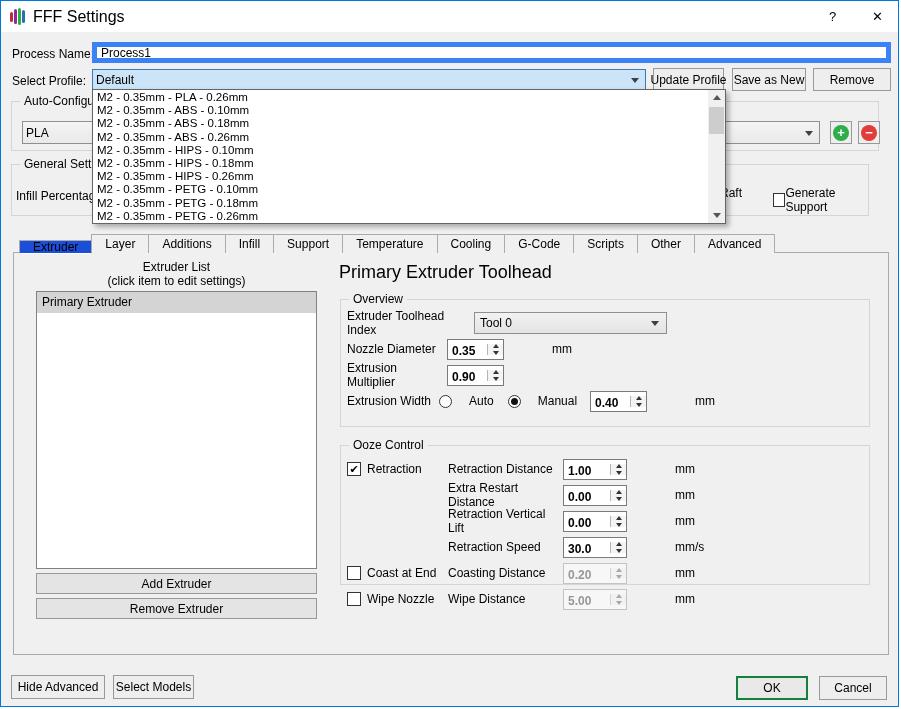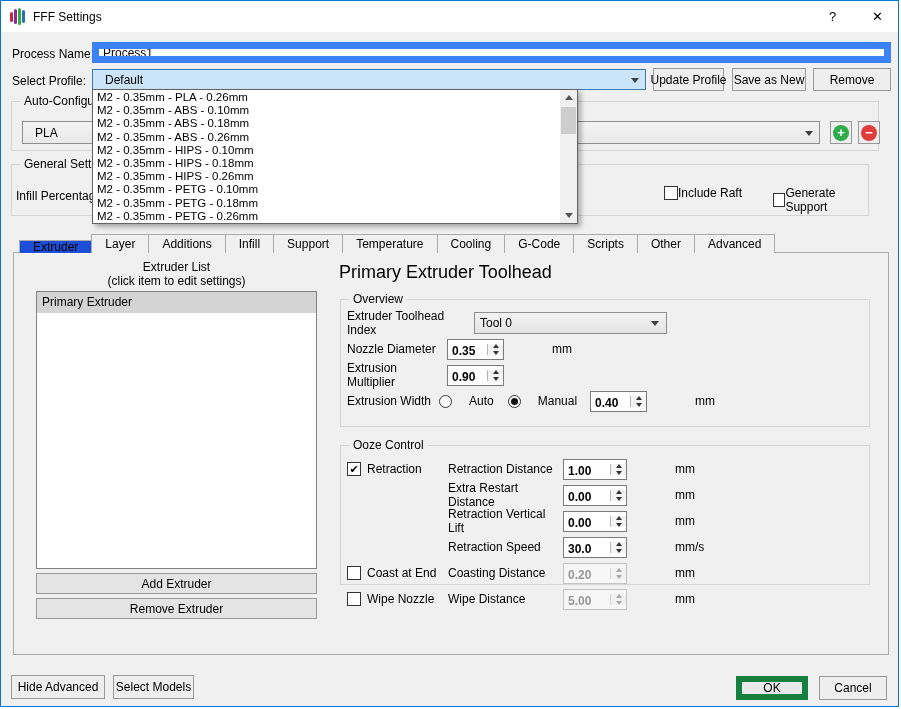--- a/index.html
+++ b/index.html
@@ -8,30 +8,30 @@
   .window { position:relative; width:899px; height:707px; border:1px solid #0078d7; background:#f0f0f0; overflow:hidden; }
 
   
   .titlebar { position:absolute; left:0; top:0; width:899px; height:31px; background:#fff; display:flex; align-items:center; }
   .app-icon { display:flex; align-items:flex-end; gap:1px; margin-left:9px; height:17px; }
   .app-icon i { display:block; width:3px; border-radius:2px; }
   .app-icon i:nth-child(1){ height:10px; background:#c5283d; margin-bottom:3px;}
   .app-icon i:nth-child(2){ height:15px; background:#8a2d9b; margin-bottom:1px;}
   .app-icon i:nth-child(3){ height:17px; background:#2fae44; }
   .app-icon i:nth-child(4){ height:13px; background:#2e6db4; margin-bottom:2px;}
-  .title-text { margin-left:8px; font-size:12px; }
+  .title-text { margin-left:8px; font-size:16px; }
   .tb-btn { position:absolute; top:0; width:45px; height:31px; display:flex; align-items:center; justify-content:center; font-size:13px; cursor:default; }
   .tb-help { right:45px; }
   .tb-close { right:0; }
 
   
   .label { position:absolute; white-space:nowrap; }
-  .textbox { position:absolute; border:7px solid #3b82f6; background:#fff; font-family:"Liberation Sans",sans-serif; font-size:12px; padding:0 4px; }
+  .textbox { position:absolute; border:5px solid #3b82f6; background:#fff; font-family:"Liberation Sans",sans-serif; font-size:12px; padding:0 4px; }
   .btn { position:absolute; background:#eeeeee; border:1px solid #999; font-size:12px; display:flex; align-items:center; justify-content:center; white-space:nowrap; }
-  .combo { position:absolute; border:1px solid #8f8f8f; background:linear-gradient(#f4f4f4,#e9e9e9); display:flex; align-items:center; padding:0 12px; }
+  .combo { position:absolute; border:1px solid #8f8f8f; background:linear-gradient(#f4f4f4,#e9e9e9); display:flex; align-items:center; padding:0 3px; }
   .combo .arrow { position:absolute; right:6px; top:50%; margin-top:-2px; width:0; height:0; border-left:4px solid transparent; border-right:4px solid transparent; border-top:5px solid #404040; }
   .combo.focused { background:#cce4f7; border-color:#3a7ab8; }
   .checkbox { position:absolute; display:flex; align-items:center; }
   .cb-box { width:14px; height:14px; border:1px solid #333; background:#fff; display:flex; align-items:center; justify-content:center; font-size:11px; line-height:11px; }
   .radio { display:inline-flex; align-items:center; gap:17px; }
   .rb { width:13px; height:13px; border:1px solid #333; border-radius:50%; background:#fff; display:flex; align-items:center; justify-content:center; }
   .rb.on::after { content:""; width:7px; height:7px; border-radius:50%; background:#111; }
   .spin { display:inline-flex; border:1px solid #7a7a7a; background:#fff; height:21px; align-items:center;font-weight:bold; }
   .spin-val { flex:1; padding:3px 0 0 4px; font-size:12px; }
   .spin-btn { width:16px; border-left:1px solid #b5b5b5; background:#f4f4f4; display:flex; flex-direction:column; align-items:center; justify-content:center; gap:3px; }
@@ -65,21 +65,21 @@
   .circle-ic.green { background:#2fad4a; }
   .circle-ic.red { background:#e03c3c; }
 
   
   .grp-general { left:10px; top:163px; width:858px; height:52px; }
   .lbl-infill { left:4px; top:24px; position:absolute; white-space:nowrap; }
   .cb-raft { left:652px; top:21px; }
   .cb-support { left:761px; top:21px; }
 
   
-  .popup { position:absolute; left:91px; top:88px; width:486px; height:135px; background:#fff; border:1px solid #646464; box-shadow:3px 3px 5px rgba(0,0,0,.3); z-index:50; }
+  .popup { position:absolute; left:91px; top:88px; width:634px; height:135px; background:#fff; border:1px solid #646464; box-shadow:3px 3px 5px rgba(0,0,0,.3); z-index:50; }
   .popup-items { position:absolute; left:0; top:1px; right:17px; }
   .popup-items .item { height:13.2px; line-height:13.2px; padding-left:4px; font-size:11.5px; white-space:nowrap; overflow:hidden; }
   .vscroll { position:absolute; right:0; top:0; bottom:0; width:17px; background:#f0f0f0; }
   .vs-arrow { position:absolute; left:0; width:17px; height:15px; display:flex; align-items:center; justify-content:center; }
   .vs-up { top:0; } .vs-dn { bottom:0; }
   .vs-arrow .tri-up { width:0;height:0;border-left:4px solid transparent;border-right:4px solid transparent;border-bottom:5px solid #555; }
   .vs-arrow .tri-dn { width:0;height:0;border-left:4px solid transparent;border-right:4px solid transparent;border-top:5px solid #555; }
   .vs-thumb { position:absolute; left:1px; top:17px; width:15px; height:27px; background:#cdcdcd; }
 
   
@@ -108,21 +108,21 @@
   .ooze-lbl { width:115px; }
   .spin-sm { width:57px; } .spin-md { width:64px; }
   .unit { margin-left:7px;padding-left:41px; }
   .combo-tool { position:relative; width:193px; height:22px; border:1px solid #8f8f8f; background:linear-gradient(#f2f2f2,#e4e4e4); display:flex; align-items:center; padding:0 5px; }
   .combo-tool .arrow { position:absolute; right:7px; top:50%; margin-top:-2px; width:0;height:0; border-left:4px solid transparent; border-right:4px solid transparent; border-top:5px solid #404040; }
   .radio-gap { margin-left:8px; margin-right:14px; }
 
   
   .btn-hideadv { left:10px; top:674px; width:94px; height:24px; }
   .btn-selmodels { left:112px; top:674px; width:81px; height:24px; }
-  .btn-ok { left:735px; top:675px; width:72px; height:24px; border:6px solid #15803d; background:#e9e9e9; }
+  .btn-ok { left:735px; top:675px; width:72px; height:24px; border:2px solid #15803d; background:#e9e9e9; }
   .btn-cancel { left:818px; top:675px; width:68px; height:24px; }
 </style>
 </head>
 <body>
 
 <div class="window">
 
   <div class="titlebar">
     <span class="app-icon">
         <i></i>

